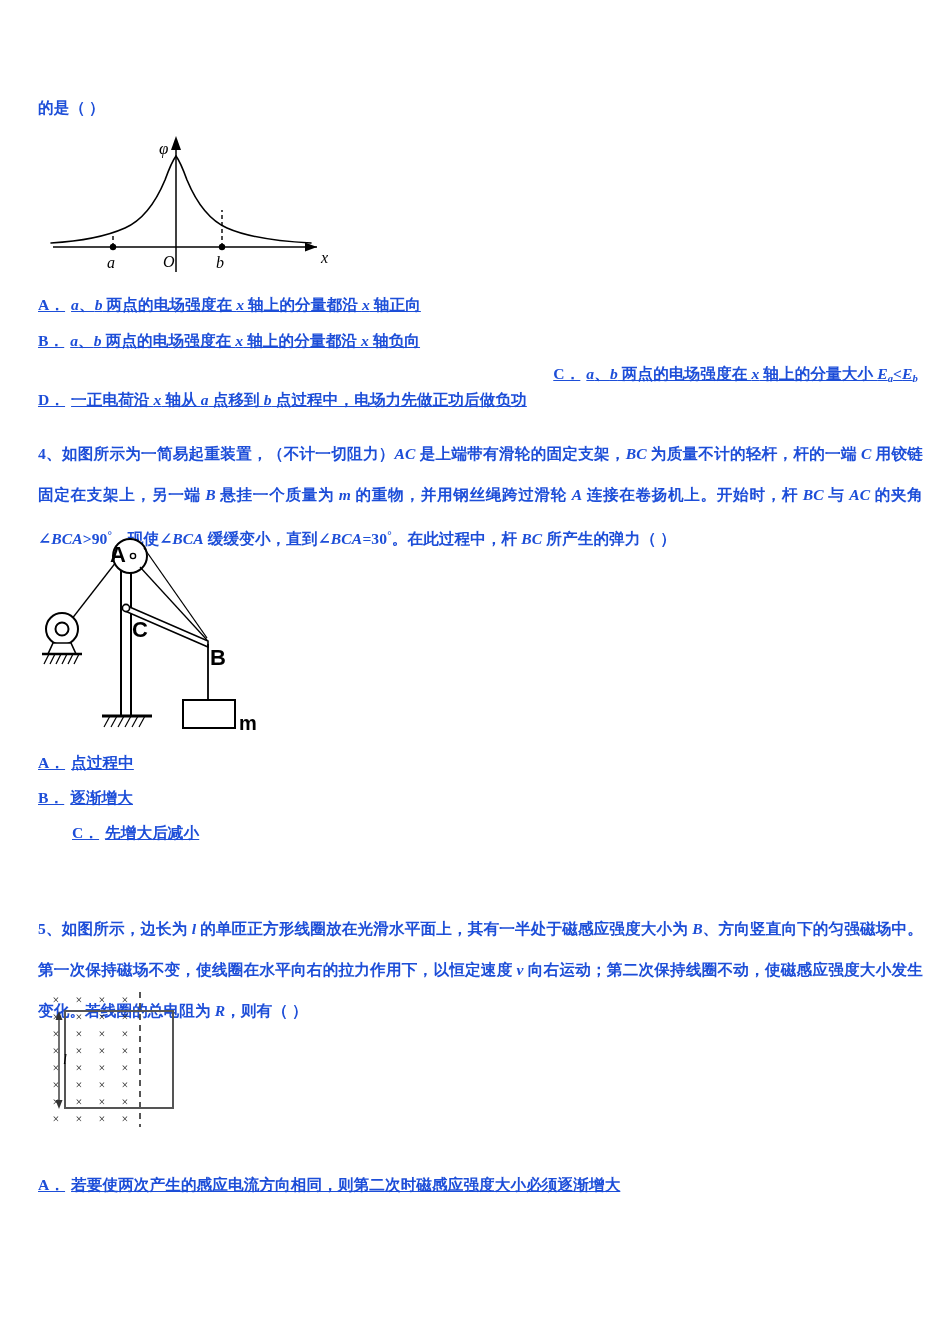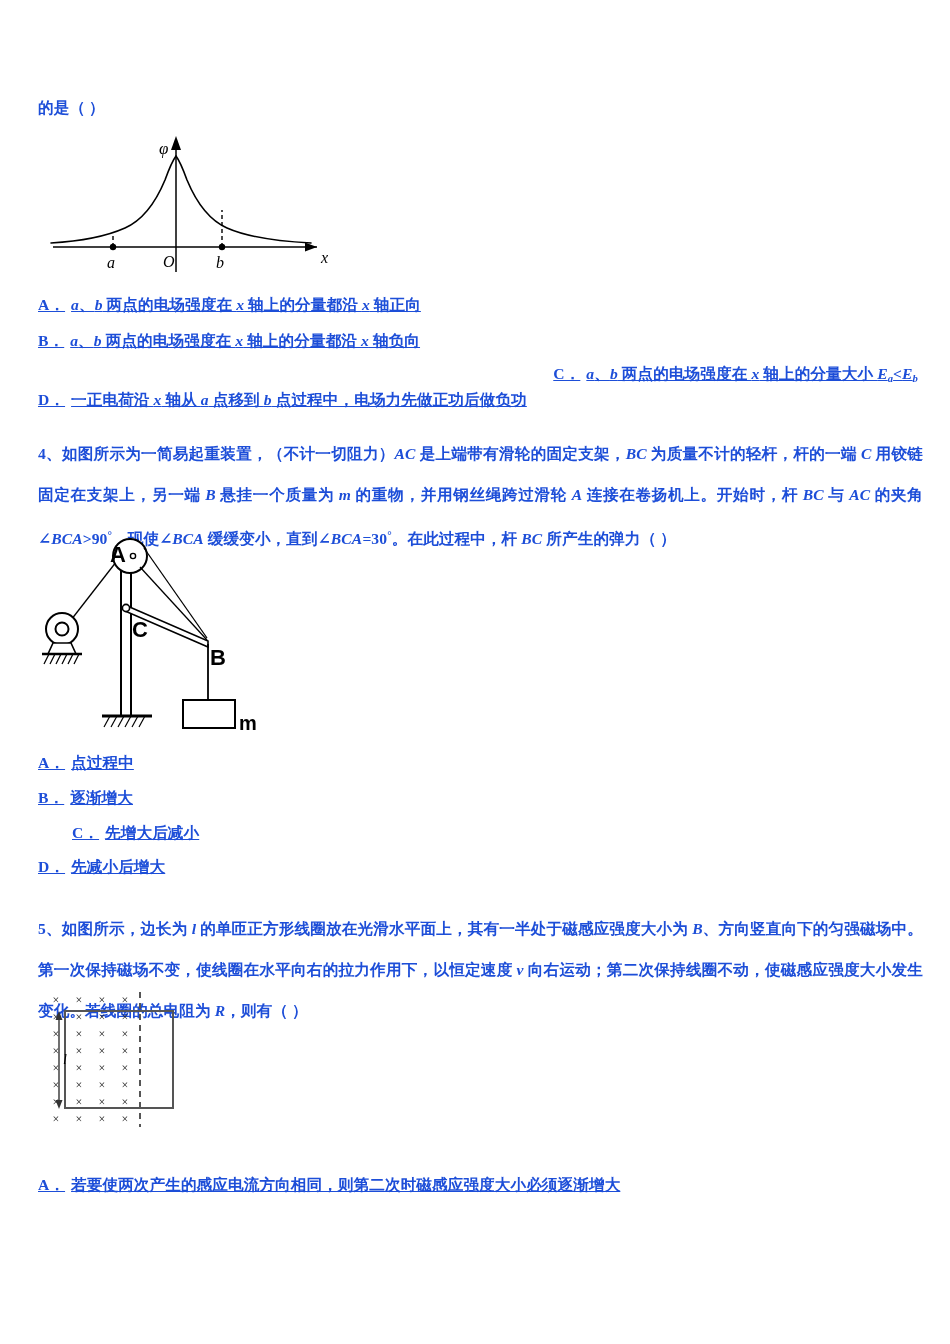--- a/index.html
+++ b/index.html
@@ -171,23 +171,20 @@
   </div>
 
   <div class="txt opt" style="top:748px;">
     <span class="lbl">A．</span><span>点过程中</span>
   </div>
   <div class="txt opt" style="top:783px;">
     <span class="lbl">B．</span><span>逐渐增大</span>
   </div>
   <div class="txt opt" style="top:818px;margin-left:34px;">
     <span class="lbl">C．</span><span>先增大后减小</span>
-  </div>
-  <div class="txt opt" style="top:852px;">
-    <span class="lbl">D．</span><span>先减小后增大</span>
   </div>
 
   <div class="txt stem" style="top:908px; line-height:41px;">5、如图所示，边长为 <i>l</i> 的单匝正方形线圈放在光滑水平面上，其有一半处于磁感应强度大小为 <i>B</i>、方向竖直向下的匀强磁场中。第一次保持磁场不变，使线圈在水平向右的拉力作用下，以恒定速度 <i>v</i> 向右运动；第二次保持线圈不动，使磁感应强度大小发生变化。若线圈的总电阻为 <i>R</i>，则有（ ）</div>
 
   <div class="fig" style="left:44px; top:992px;">
     <svg width="190" height="135" viewBox="0 0 190 135">
 
       <g font-family="'Liberation Serif',serif" font-size="12" fill="#222" text-anchor="middle">
         <text x="12" y="12">×</text>
           <text x="35" y="12">×</text>

